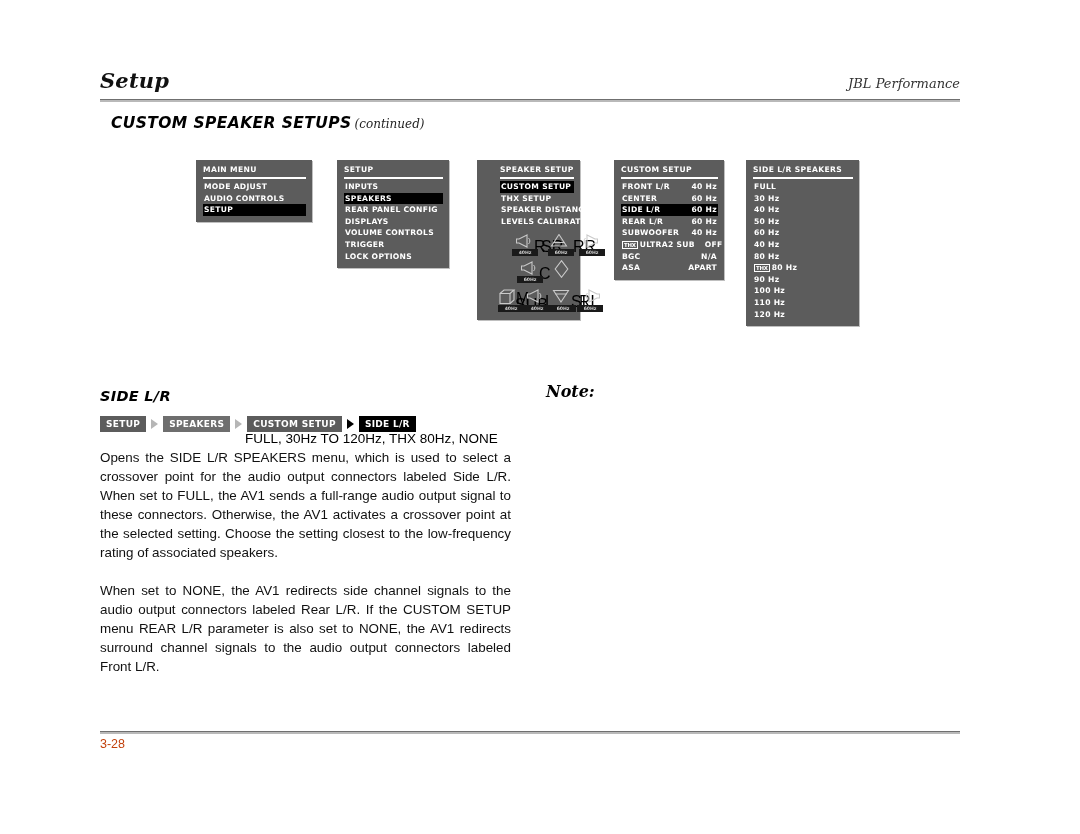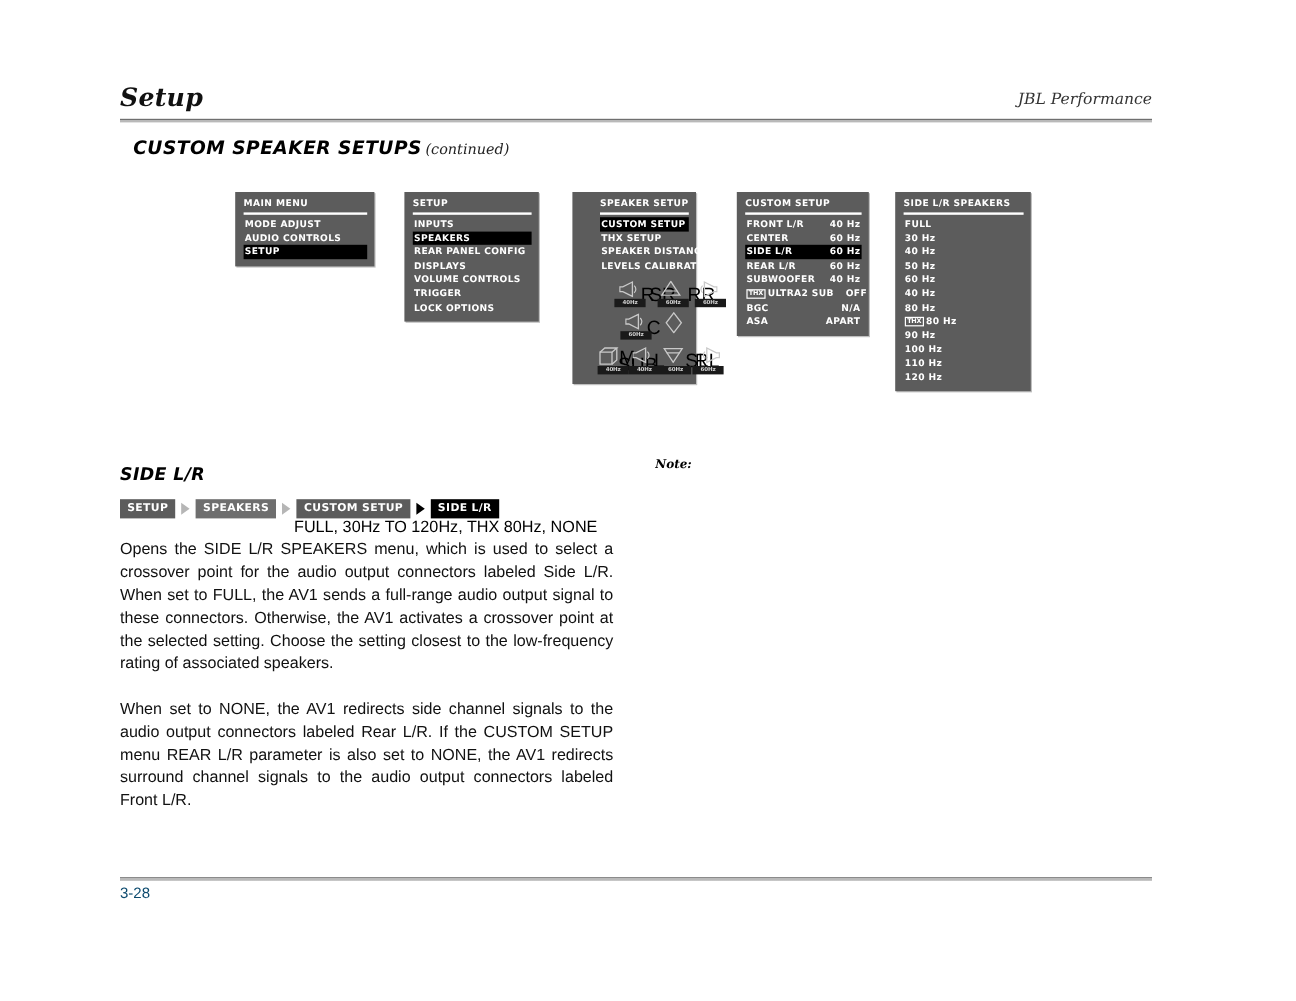--- a/index.html
+++ b/index.html
@@ -146,38 +146,38 @@
   }
   .body-col p{margin:0 0 19px 0;}
   .body-col p:last-child{margin-bottom:0;}
 
   
   .note-col{
     position:absolute;left:546px;top:382px;width:420px;
   }
   .note-title{
     font-family:"DejaVu Serif", serif;
-    font-weight:700;font-style:italic;font-size:10px;
+    font-weight:700;font-style:italic;font-size:16px;
     color:#000;margin-bottom:22px;
   }
   .note-body{
     font-family:"DejaVu Serif", serif;
     font-style:italic;font-size:12.6px;line-height:18px;
     color:#111;
   }
 
   
   .footer-rule{
     position:absolute;left:100px;top:731px;width:860px;height:3px;
     background:linear-gradient(to bottom,#6f6f6f 0,#6f6f6f 1px,#b9b9b9 1px,#b9b9b9 3px);
   }
   .footer-num{
     position:absolute;left:100px;top:737px;
     font-family:"Liberation Sans", sans-serif;
-    font-size:12.5px;color:#0c4a6e;
+    font-size:12.5px;color:#c2410c;
   }
 </style>
 </head>
 <body>
 
 <div class="page">
 
   <div class="header">
     <div class="header-title">Setup</div>
     <div class="header-brand">JBL Performance</div>

